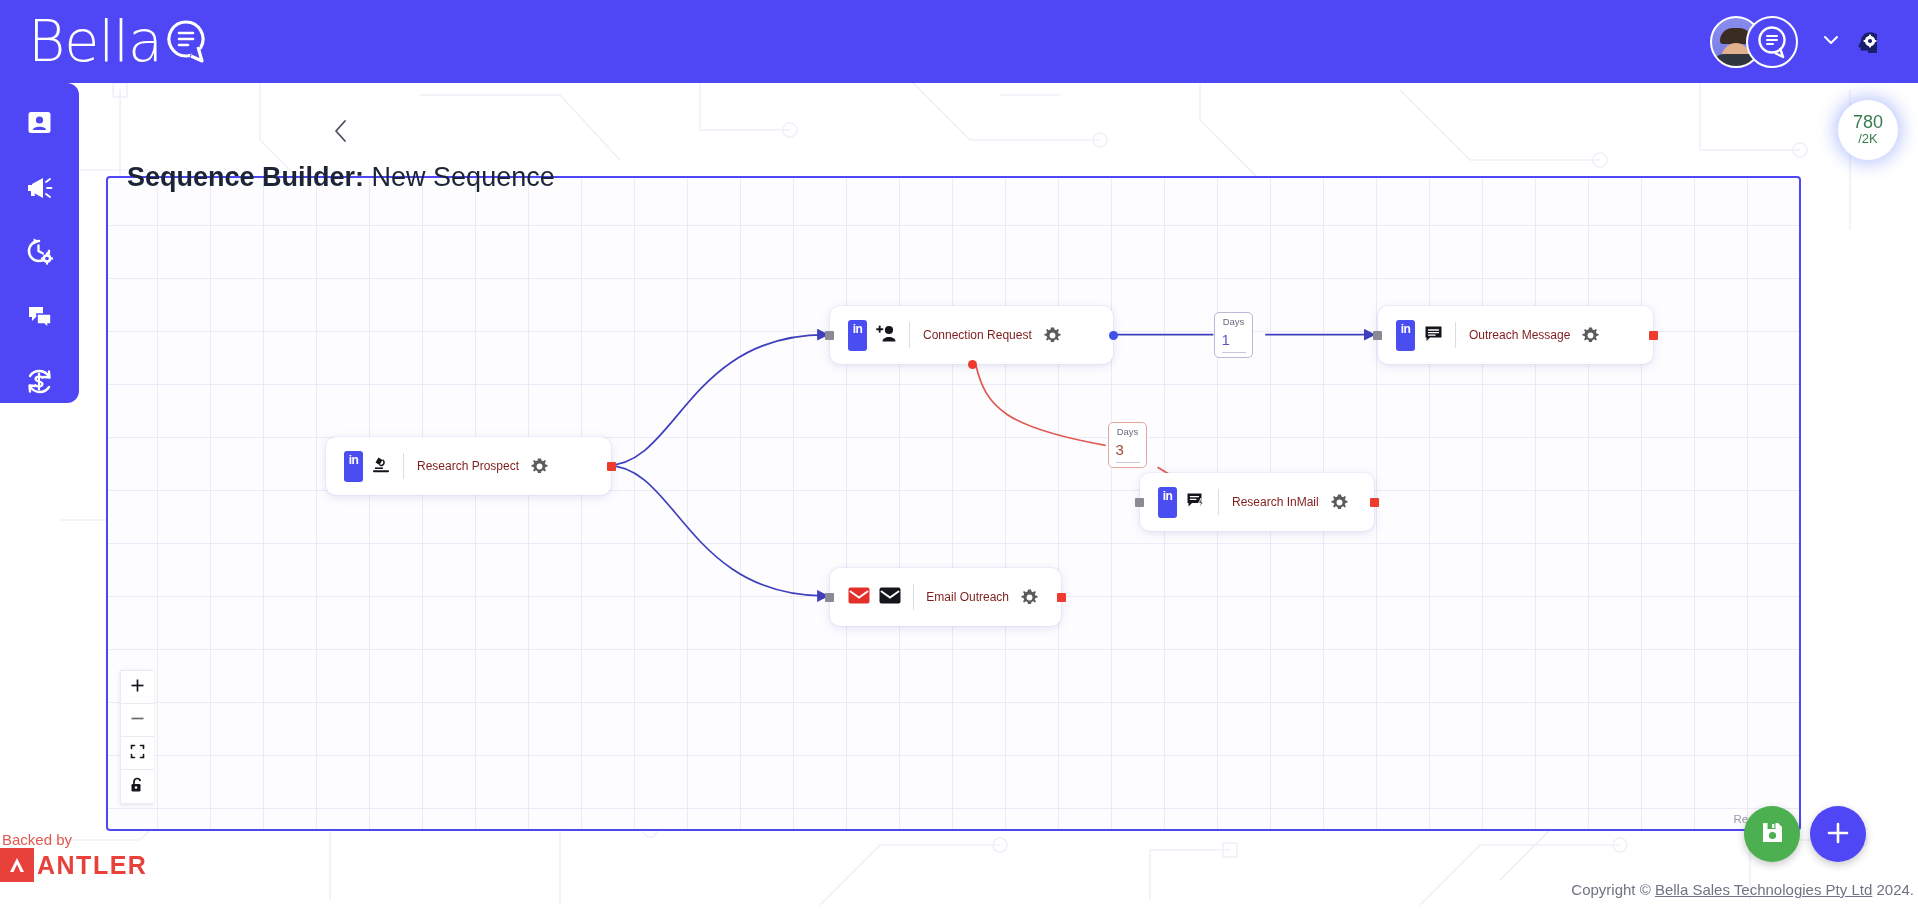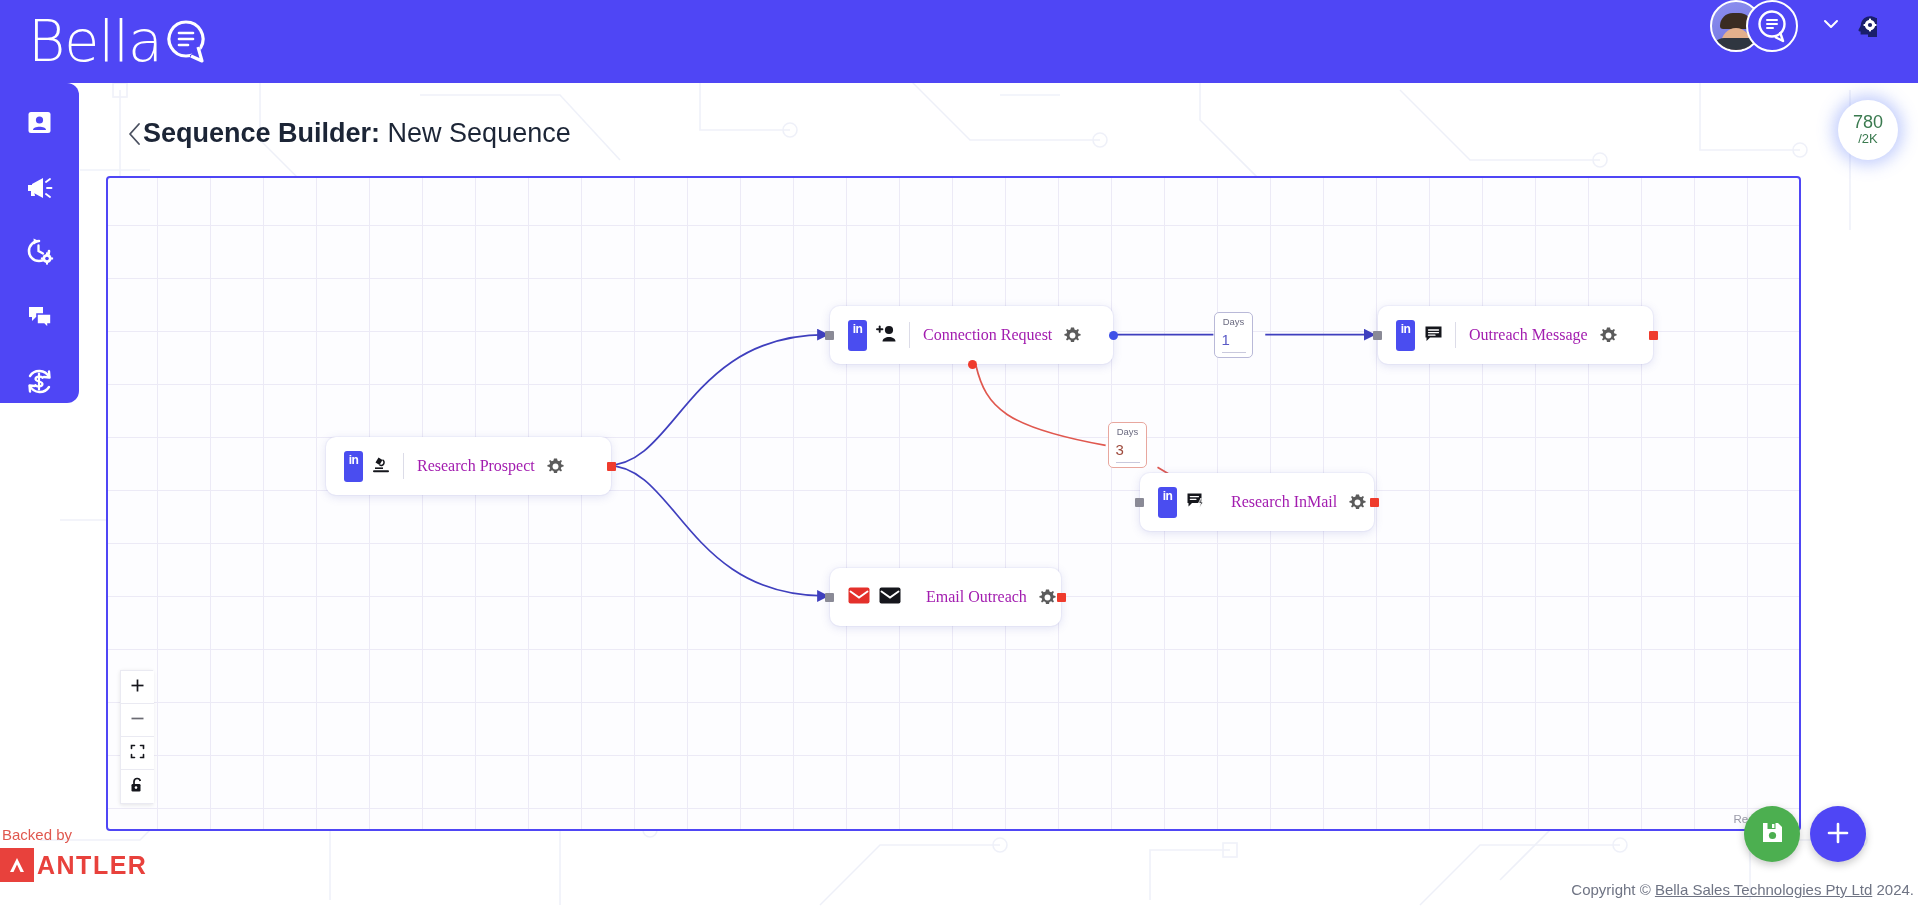--- a/index.html
+++ b/index.html
@@ -15,21 +15,21 @@
   
   .circuit-bg{
     position:absolute; left:0; top:0; width:1918px; height:910px;
     z-index:0; opacity:.5; pointer-events:none;
   }
 
   
   .header{
     position:absolute; left:0; top:0; width:1918px; height:83px;
     background:#4f46f5; z-index:30;
-    display:flex; align-items:flex-start;
+    display:flex; align-items:center;
   }
   .logo-wrap{
     display:flex; align-items:center; margin-left:28px; height:83px;
   }
   .logo-text{
     font-size:57px; color:#ffffff; letter-spacing:-1px;
     font-weight:300; line-height:1; display:flex; align-items:center;
     font-family:"DejaVu Sans", sans-serif;
   }
   .logo-bubble{ margin-left:1px; display:flex; align-items:flex-end; }
@@ -75,21 +75,21 @@
     padding-top:22px; gap:26px;
   }
   .side-item{
     width:46px; height:46px; display:flex; align-items:center;
     justify-content:center; cursor:pointer; border-radius:8px;
   }
 
   
   .page-head{
     position:absolute; left:127px; top:118px; z-index:10;
-    display:flex; align-items:center; gap:0;
+    display:flex; align-items:center; gap:18px;flex-direction:column;
   }
   .back-chevron{ cursor:pointer; display:flex; align-items:center; }
   .page-title{
     font-size:27px; color:#1c2536; white-space:nowrap;
     font-family:"Liberation Sans", sans-serif;
   }
   .page-title b{ font-weight:bold; }
   .page-title span{ font-weight:400; }
 
   
@@ -132,22 +132,22 @@
   .li-badge{
     width:19px; height:31px; border-radius:3px; background:#4a4df0;
     color:#fff; font-size:12px; font-weight:bold; line-height:19px;
     text-align:center; font-family:"Liberation Sans",sans-serif;
     letter-spacing:-.5px;
   }
   .divider{
     width:1px; height:26px; background:#dcdce8; margin:0 13px 0 12px;
   }
   .node-label{
-    font-size:16px; color:#a21caf; white-space:nowrap;
-    font-family:Liberation Serif, serif;
+    font-size:12px; color:#7f1d1d; white-space:nowrap;
+    font-family:Liberation Sans, sans-serif;
   }
   .gear{ margin-left:11px; cursor:pointer; display:flex; align-items:center;}
 
   
   .handle{ position:absolute; }
   .h-target{
     width:9px; height:9px; background:#8a8a96; left:-5px; top:50%;
     margin-top:-4px; border-radius:1px;
   }
   .h-src-red{
@@ -214,21 +214,21 @@
 
   
   .backed{
     position:absolute; left:0; bottom:28px; z-index:10;
   }
   .backed-label{
     font-size:15px; color:#e0584f; margin-left:2px;
     font-family:"Liberation Sans", sans-serif;
   }
   .antler{
-    display:flex; align-items:center; margin-top:5px; cursor:pointer;
+    display:flex; align-items:center; cursor:pointer;
   }
   .antler-mark{
     width:34px; height:34px; background:#e8413c; display:flex;
     align-items:center; justify-content:center; margin-right:3px;
   }
   .antler-word{
     font-size:25px; font-weight:bold; color:#e8413c; letter-spacing:1.5px;
     font-family:"Liberation Sans", sans-serif;
   }
   .copyright{

